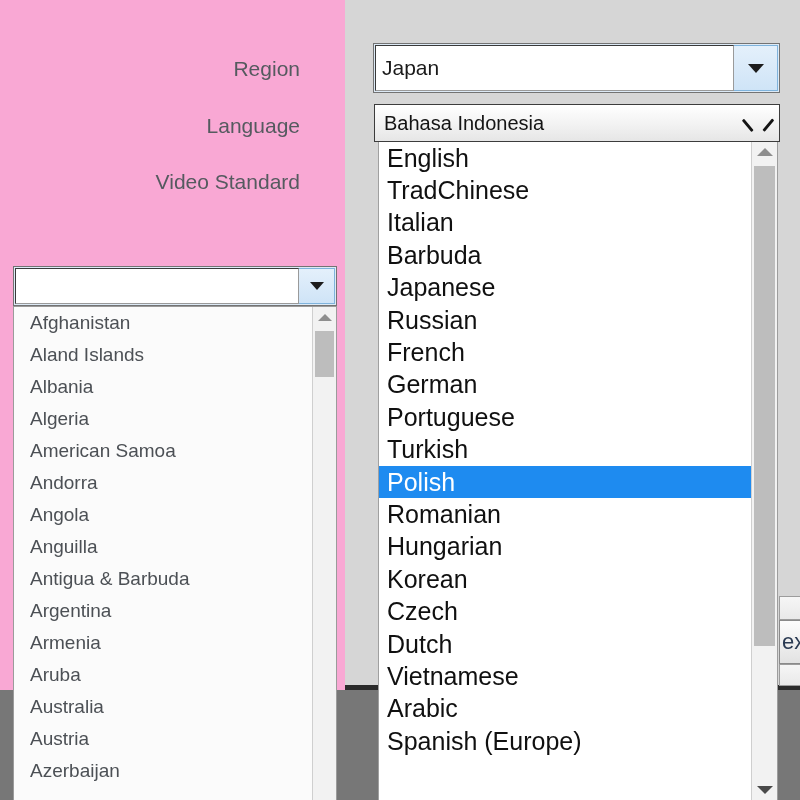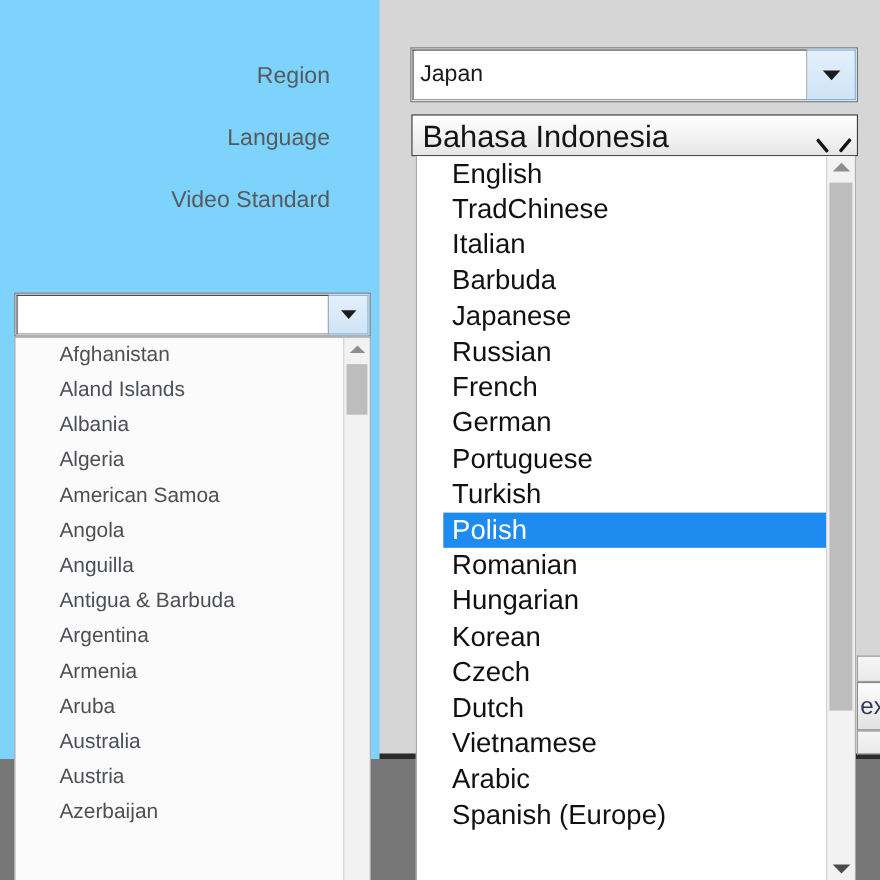--- a/index.html
+++ b/index.html
@@ -13,21 +13,21 @@
     position: relative;
     background: #d4d4d4;
     font-family: "Liberation Sans", sans-serif;
     -webkit-font-smoothing: antialiased;
   }
 
   
   #root {
     position: absolute;
     inset: 0;
-    background: #7dd3fc;
+    background: #f9a8d4;
   }
   .panel-light {
     position: absolute;
     background: #d6d6d6;
   }
   .panel-dark {
     position: absolute;
     background: #777777;
   }
   .panel-edge {
@@ -86,23 +86,23 @@
     border-top: 9px solid #1c1c1c;
   }
 
   
   .select-box {
     position: absolute;
     box-sizing: border-box;
     background: linear-gradient(to bottom, #ffffff 0%, #f2f2f2 55%, #e6e6e6 100%);
     border: 1px solid #3c3c3c;
     display: flex;
-    align-items: flex-end;
+    align-items: center;
     padding: 0 10px 0 9px;
-    font-size: 28px;
+    font-size: 20px;
     color: #141414;
     white-space: nowrap;
     overflow: hidden;
   }
   .select-box .select-value { flex: 1 1 auto; }
   .chev {
     flex: 0 0 auto;
     width: 22px;
     height: 22px;
     position: relative;
@@ -132,21 +132,20 @@
     flex: 1 1 auto;
     position: relative;
     overflow: hidden;
   }
   .dd-item {
     box-sizing: border-box;
     display: flex;
     align-items: center;
     white-space: nowrap;
     overflow: hidden;
-    margin-left: 24px;
   }
 
   
   #language-dropdown { border-left: 1px solid #a0a0a0; border-right: 1px solid #9d9d9d; }
   #language-dropdown .dd-item {
     height: 32.4px;
     font-size: 25px;
     color: #101010;
     padding-left: 8px;
   }
@@ -291,20 +290,21 @@
     </div>
   </div>
 
   <div class="dropdown with-border" id="country-dropdown" style="left:13px; top:306px; width:324px; height:606px;">
     <div class="dd-list">
         <div class="dd-item">Afghanistan</div>
         <div class="dd-item">Aland Islands</div>
         <div class="dd-item">Albania</div>
         <div class="dd-item">Algeria</div>
         <div class="dd-item">American Samoa</div>
+        <div class="dd-item">Andorra</div>
         <div class="dd-item">Angola</div>
         <div class="dd-item">Anguilla</div>
         <div class="dd-item">Antigua &amp; Barbuda</div>
         <div class="dd-item">Argentina</div>
         <div class="dd-item">Armenia</div>
         <div class="dd-item">Aruba</div>
         <div class="dd-item">Australia</div>
         <div class="dd-item">Austria</div>
         <div class="dd-item">Azerbaijan</div>
       </div>

